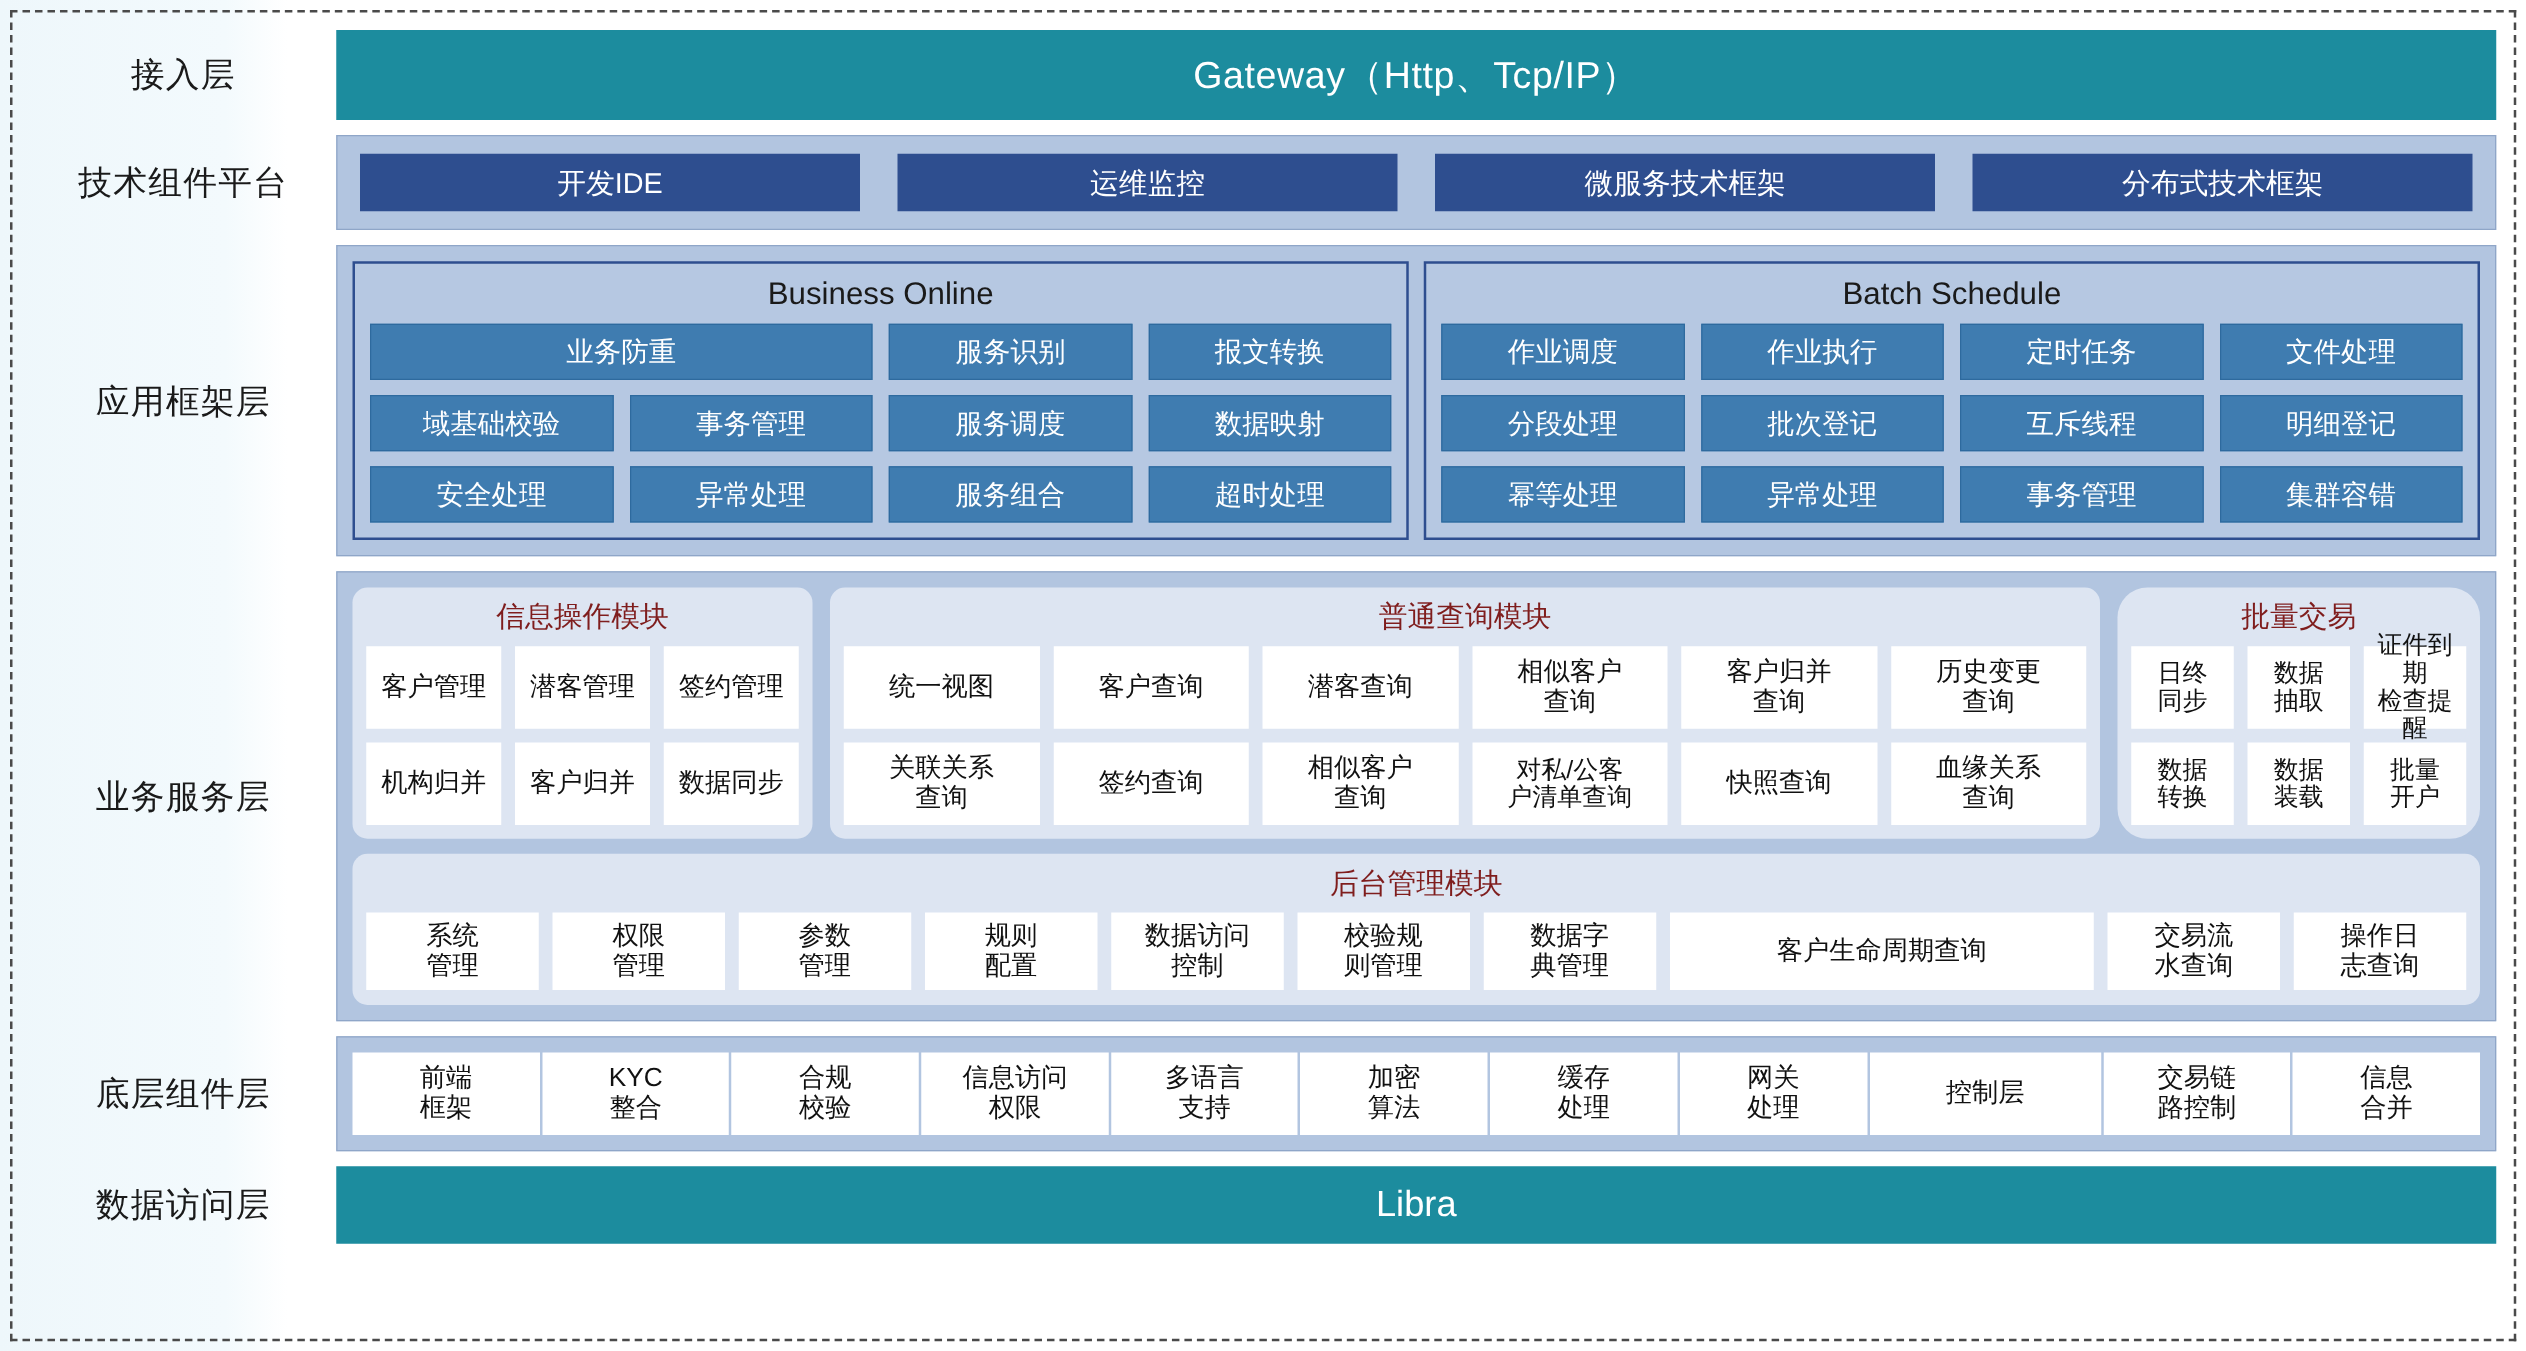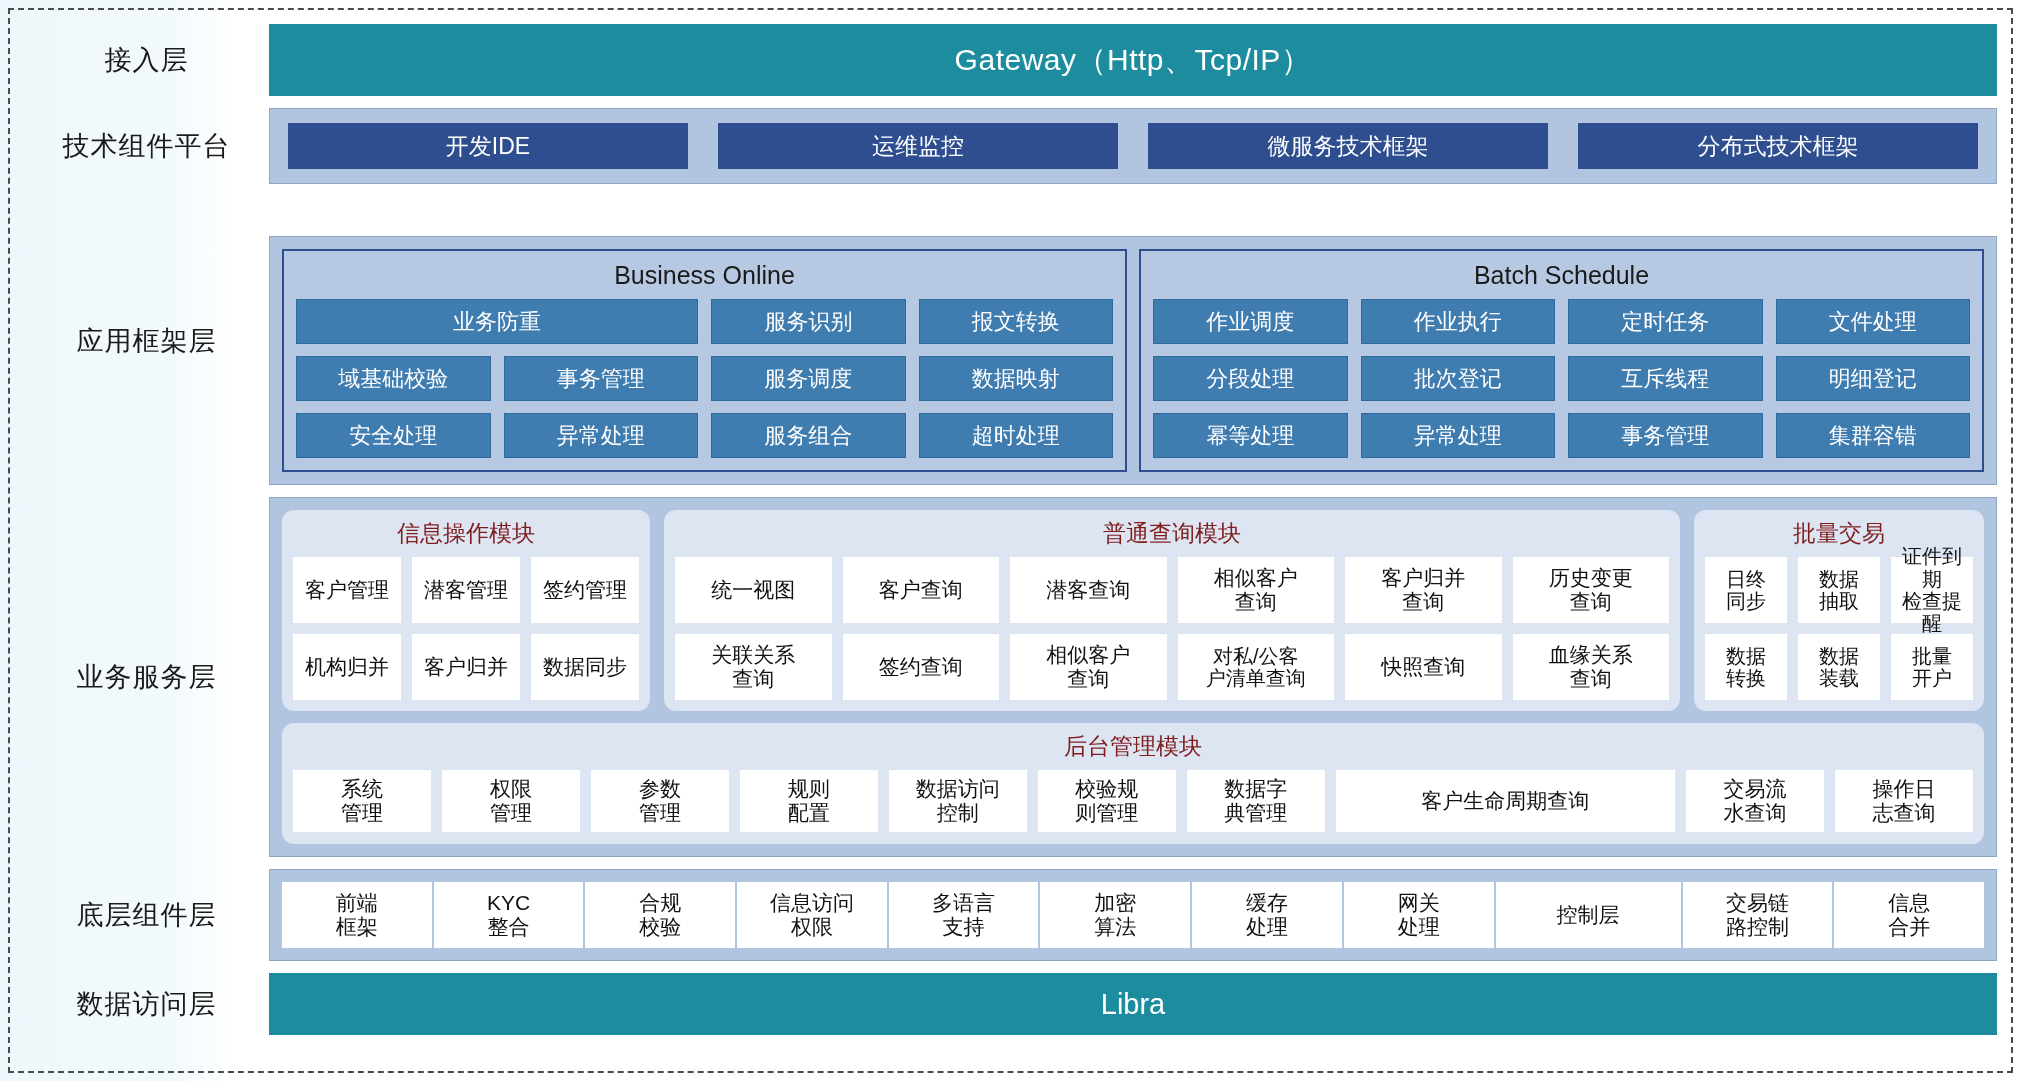--- a/index.html
+++ b/index.html
@@ -97,21 +97,20 @@
   }
 
   
   .app-band {
     background: #b2c5e0;
     border: 1px solid #8fa6c8;
     padding: 12px;
     display: flex;
     gap: 12px;
     box-sizing: border-box;
-    margin-top: 40px;
   }
   .app-group {
     flex: 1 1 0;
     background: #b6c8e2;
     border: 2px solid #2e4e8f;
     padding: 8px 12px 12px 12px;
     box-sizing: border-box;
     min-width: 0;
   }
   .group-title {
@@ -154,21 +153,21 @@
   }
   .svc-group {
     background: #dde5f2;
     border-radius: 12px;
     padding: 6px 11px 11px 11px;
     box-sizing: border-box;
     min-width: 0;
   }
   .svc-group.g-info { flex: 0 0 368px; }
   .svc-group.g-query { flex: 1 1 auto; }
-  .svc-group.g-batch { flex: 0 0 290px; }
+  .svc-group.g-batch { flex: 0 0 290px; border-radius: 24px; }
   .svc-title {
     text-align: center;
     font-size: 23px;
     color: #7f1d1d;
     padding: 2px 0 8px 0;
   }
   .cell-row {
     display: flex;
     gap: 11px;
     margin-bottom: 11px;

